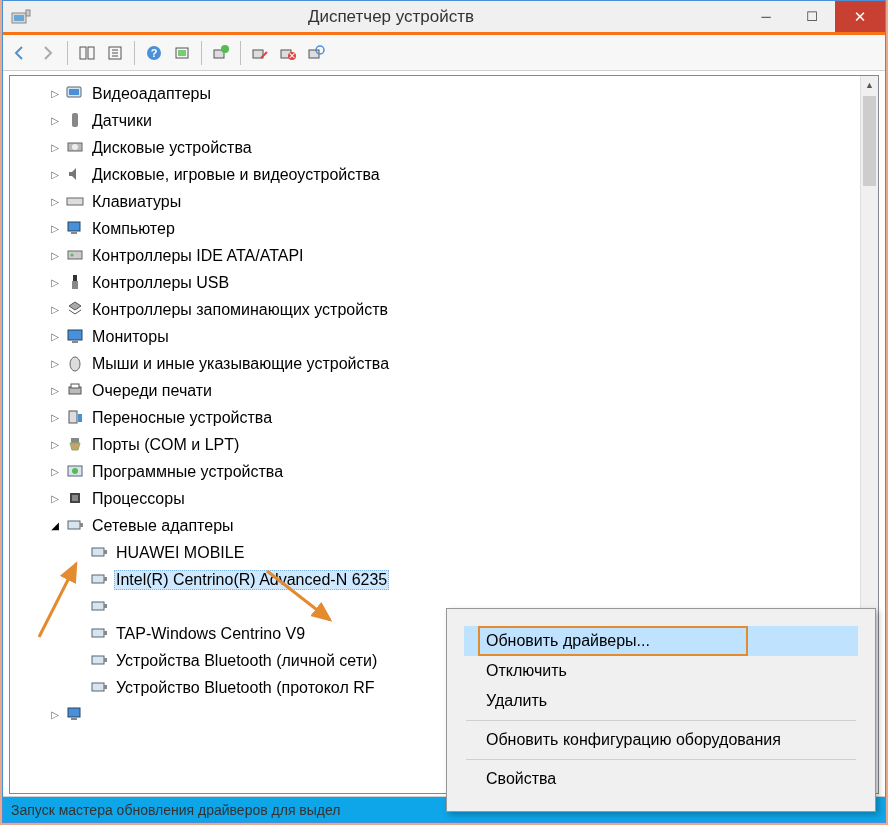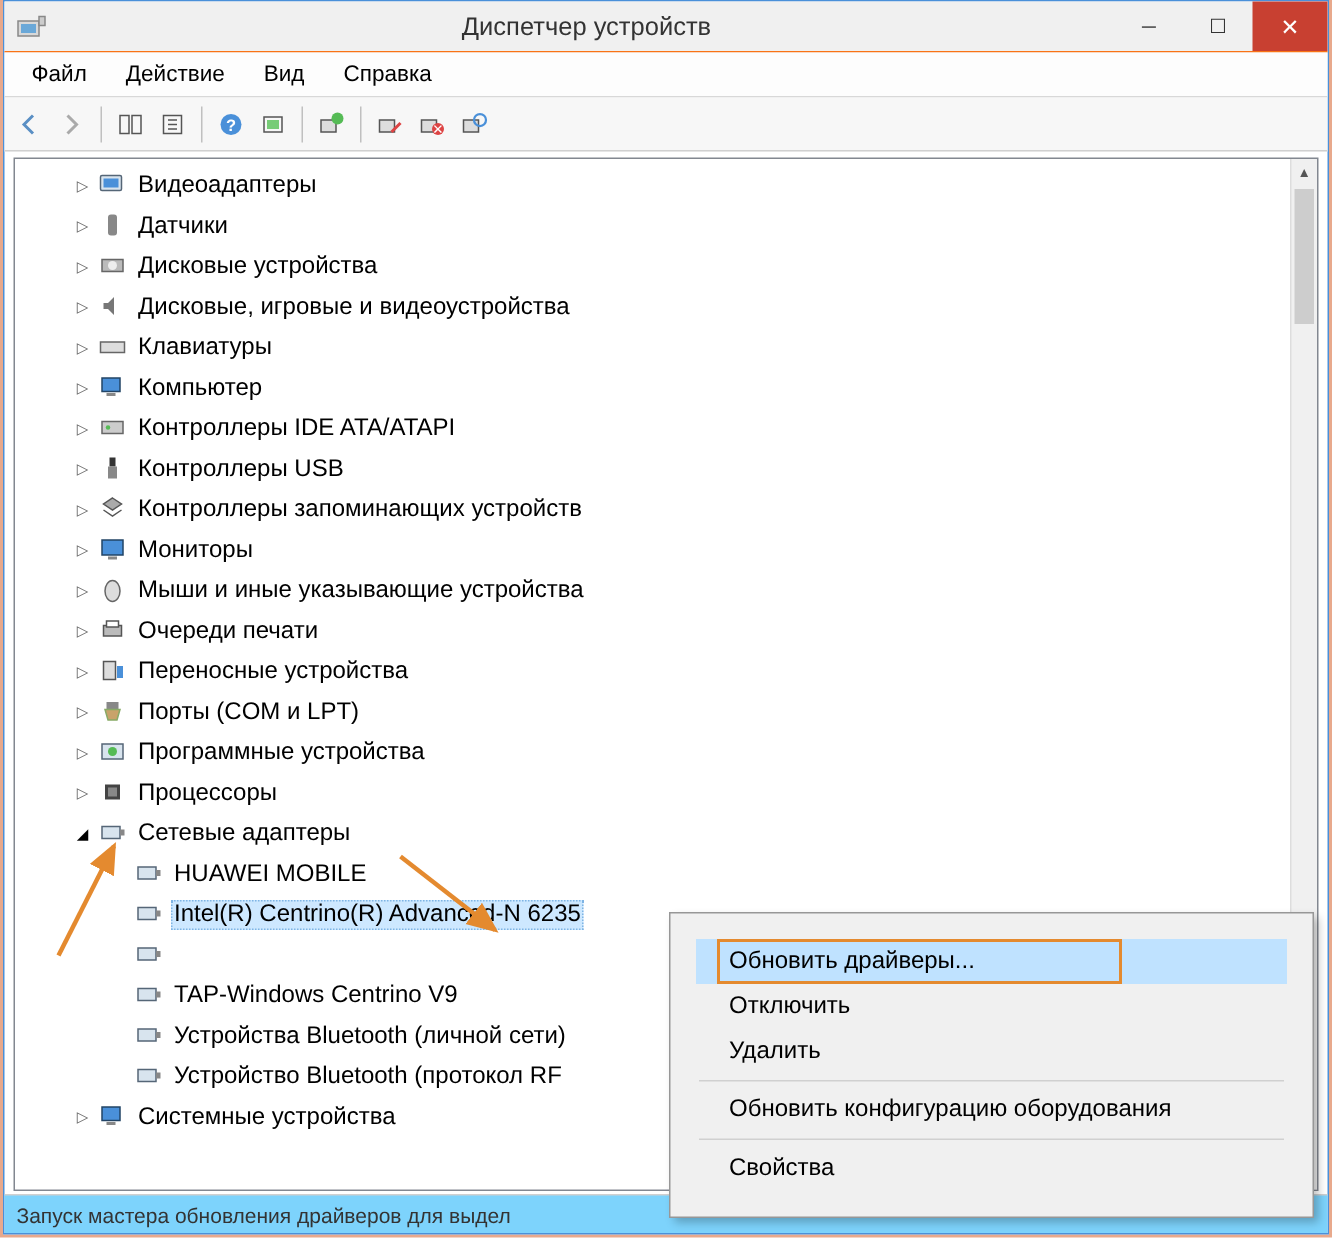--- a/index.html
+++ b/index.html
@@ -19,21 +19,21 @@
     background: #fff;
     border: 1px solid #4a90d9;
     display: flex;
     flex-direction: column;
   }
   .titlebar {
     height: 34px;
     background: #f0f0f0;
     display: flex;
     align-items: center;
-    border-bottom: 1px solid #f97316;
+    border-bottom: 3px solid #f97316;
   }
   .titlebar .app-icon {
     width: 20px; height: 16px;
     margin: 0 8px;
   }
   .titlebar .title {
     flex: 1;
     text-align: center;
     font-size: 17px;
     color: #333;
@@ -141,21 +141,21 @@
   }
   .node .label { padding: 1px 2px; }
   .node.selected .label {
     background: #cde8ff;
     border: 1px dotted #7eb4e4;
     padding: 0 1px;
   }
 
   .statusbar {
     height: 26px;
-    background: #7dd3fc;
+    background: #0ea5e9;
     border-top: 1px solid #d0d0d0;
     display: flex;
     align-items: center;
     padding: 0 8px;
     font-size: 14px;
     color: #333;
   }
 
   .context-menu {
     position: absolute;
@@ -218,26 +218,20 @@
         </svg>
     </span>
     <span class="title">Диспетчер устройств</span>
     <div class="title-btns">
       <div class="title-btn">─</div>
       <div class="title-btn">☐</div>
       <div class="title-btn close">✕</div>
     </div>
   </div>
 
-  <div class="menubar">
-    <div class="menu-item">Файл</div>
-    <div class="menu-item">Действие</div>
-    <div class="menu-item">Вид</div>
-    <div class="menu-item">Справка</div>
-  </div>
 
   <div class="toolbar">
     <div class="tbtn">
         <svg width="18" height="18">
           <path d="M11 3 L5 9 L11 15" fill="none" stroke="#5a8fc4" stroke-width="2"></path>
         </svg>
       </div>
     <div class="tbtn">
         <svg width="18" height="18">
           <path d="M6 3 L12 9 L6 15" fill="none" stroke="#aaa" stroke-width="2"></path>
@@ -498,21 +492,20 @@
             </svg></span>
         <span class="label">Устройство Bluetooth (протокол RF</span>
       </div>
 
       <div class="node" style="padding-left:38px">
         <span class="expander">▷</span>
         <span class="icon"><svg class="dev-icon" viewBox="0 0 18 18">
               <rect x="2" y="3" width="12" height="9" fill="#4a90d9" stroke="#246"></rect>
               <rect x="5" y="13" width="6" height="2" fill="#888"></rect>
             </svg></span>
-        <span class="label">Системные устройства</span>
       </div>
 
     </div>
 
     <div class="scrollbar-v">
       <div class="arrow" style="top:0">▲</div>
       <div class="thumb"></div>
       <div class="arrow" style="bottom:0">▼</div>
     </div>
   </div>

